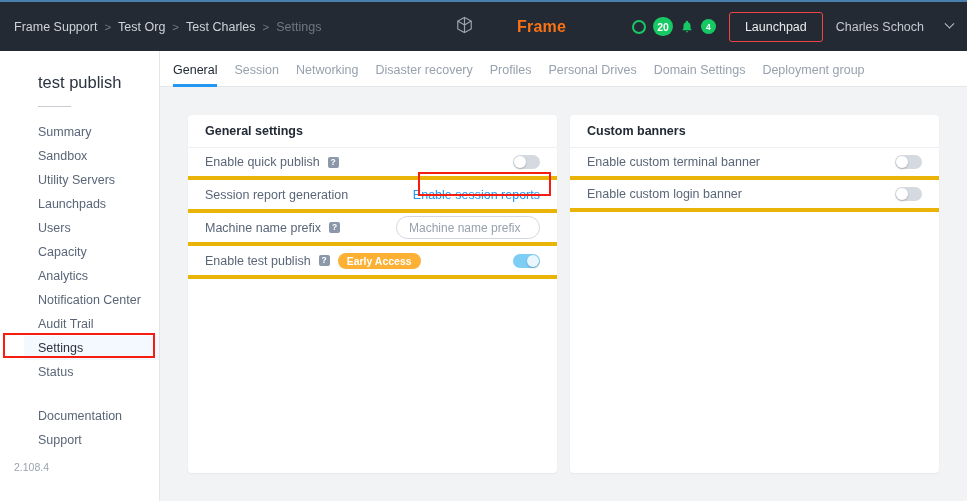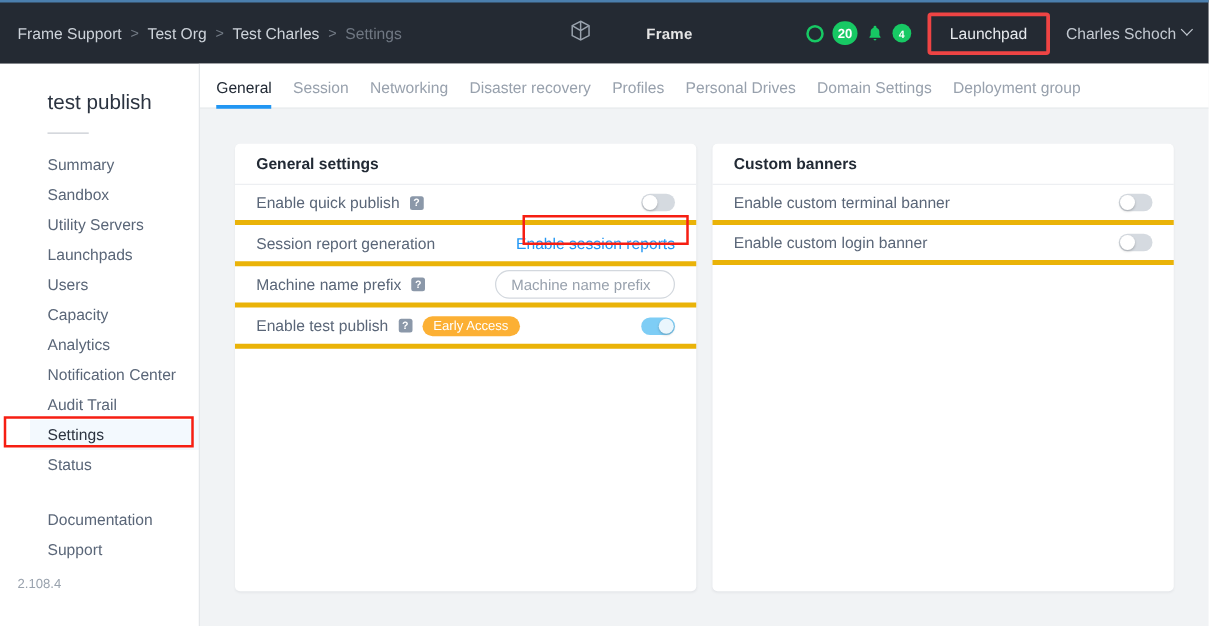--- a/index.html
+++ b/index.html
@@ -23,48 +23,48 @@
     font-size: 12.5px; color: #c3c9d1;
   }
   .crumb { color: #cdd3da; white-space: nowrap; }
   .crumb.muted { color: #6f7782; }
   .crumb-sep { color: #737b86; margin: 0 7px; font-size: 11.5px; }
 
   .brand {
     position: absolute; left: 455px; top: 50%; transform: translateY(-50%);
     display: flex; align-items: center; gap: 7px;
   }
-  .brand-text { color: #e5e5e5; font-size: 12px; font-weight: bold; letter-spacing: .2px; padding-left: 36px; }
+  .brand-text { color: #f97316; font-size: 16px; font-weight: bold; letter-spacing: .2px; padding-left: 36px; }
 
   .topright {
     position: absolute; right: 10px; top: 50%; transform: translateY(-50%);
     display: flex; align-items: center; gap: 9px;
   }
   .stat-group { display: flex; align-items: center; gap: 7px; margin-right: 4px; }
   .ring {
     width: 14px; height: 14px; border-radius: 50%;
     border: 2.4px solid #17c964;
   }
   .pill-badge {
     min-width: 19px; height: 19px; border-radius: 10px;
     background: #17c964; color: #ffffff;
     font-size: 10.5px; font-weight: bold;
     display: flex; align-items: center; justify-content: center;
     padding: 0 4px;
   }
   .pill-badge.small { min-width: 15px; height: 15px; font-size: 8.5px; }
   .bell { width: 14px; height: 15px; position: relative; }
   .launchpad-btn {
-    border: 3px solid #ef4444; border-radius: 3px;
+    border: 1px solid #ef4444; border-radius: 3px;
     color: #e7eaee; font-size: 12.5px;
     padding: 7px 15px; background: transparent;
     white-space: nowrap;
   }
   .usermenu {
-    display: flex; align-items: center; gap: 5px;
+    display: flex; align-items: center; gap: 22px;
     color: #c3c9d1; font-size: 12.5px; margin-left: 4px; margin-right: 4px;
   }
   .chev { width: 7px; height: 7px; border-right: 1.4px solid #c3c9d1; border-bottom: 1.4px solid #c3c9d1;
           transform: rotate(45deg) translate(-2px,-2px); }
 
   
   .sidebar {
     position: absolute; left: 0; top: 51px; width: 160px; height: 450px;
     background: #ffffff;
     padding-left: 24px;
@@ -134,21 +134,21 @@
     font-size: 12.5px; color: #5a6678;
   }
   .help-icon {
     width: 11px; height: 11px; border-radius: 2px; background: #8b98a9;
     color: #ffffff; font-size: 8.5px; font-weight: bold;
     display: inline-flex; align-items: center; justify-content: center;
     line-height: 1;
   }
   .badge-ea {
     background: #fcb034; color: #ffffff; font-size: 10.5px;
-    border-radius: 9px; padding: 2px 9px; white-space: nowrap;
+    border-radius: 9px; padding: 2px 9px; white-space: nowrap; font-weight: bold;
   }
 
   
   .toggle {
     width: 27px; height: 14px; border-radius: 8px; background: #d5dae0;
     position: relative; flex: none;
   }
   .toggle .knob {
     position: absolute; top: 1px; left: 1px;
     width: 12px; height: 12px; border-radius: 50%; background: #ffffff;

